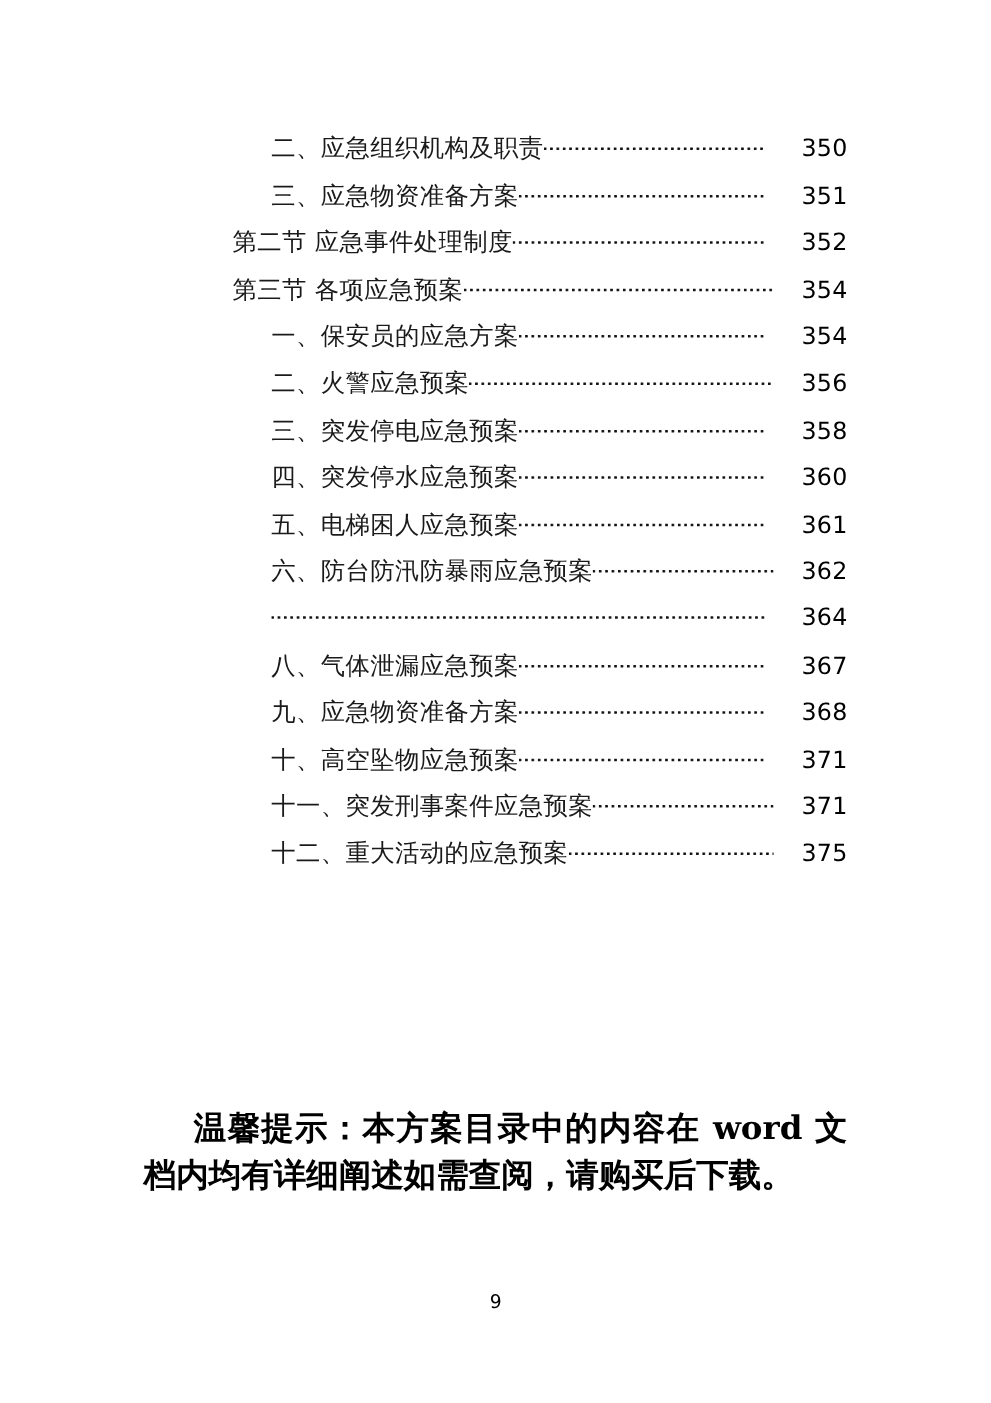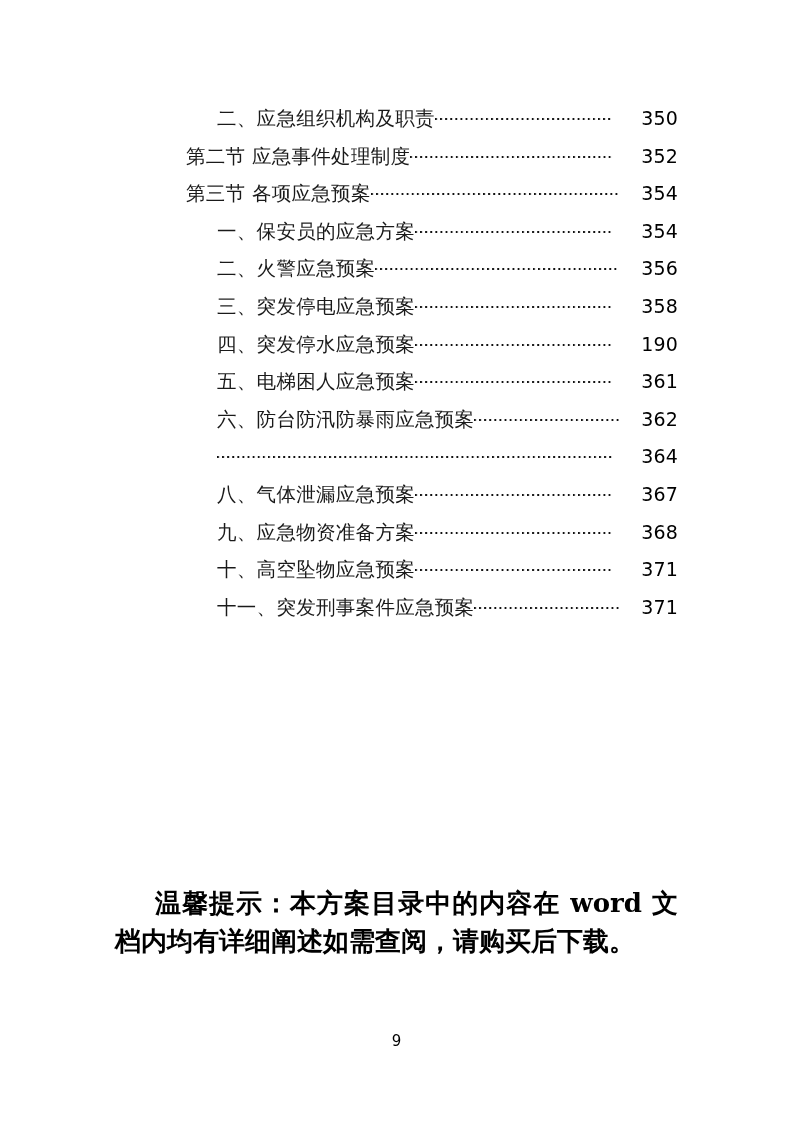--- a/index.html
+++ b/index.html
@@ -121,20 +121,25 @@
 <body>
 
 <div class="page">
 
   <div class="toc" id="toc-root">
       <div class="toc-entry level-item gap-wide">
         <span class="toc-label">二、应急组织机构及职责</span>
         <span class="toc-leader"></span>
         <span class="toc-page">350</span>
       </div>
+      <div class="toc-entry level-item gap-wide">
+        <span class="toc-label">三、应急物资准备方案</span>
+        <span class="toc-leader"></span>
+        <span class="toc-page">351</span>
+      </div>
       <div class="toc-entry level-section gap-wide">
         <span class="toc-label">第二节  应急事件处理制度</span>
         <span class="toc-leader"></span>
         <span class="toc-page">352</span>
       </div>
       <div class="toc-entry level-section">
         <span class="toc-label">第三节  各项应急预案</span>
         <span class="toc-leader"></span>
         <span class="toc-page">354</span>
       </div>
@@ -149,21 +154,21 @@
         <span class="toc-page">356</span>
       </div>
       <div class="toc-entry level-item gap-wide">
         <span class="toc-label">三、突发停电应急预案</span>
         <span class="toc-leader"></span>
         <span class="toc-page">358</span>
       </div>
       <div class="toc-entry level-item gap-wide">
         <span class="toc-label">四、突发停水应急预案</span>
         <span class="toc-leader"></span>
-        <span class="toc-page">190</span>
+        <span class="toc-page">360</span>
       </div>
       <div class="toc-entry level-item gap-wide">
         <span class="toc-label">五、电梯困人应急预案</span>
         <span class="toc-leader"></span>
         <span class="toc-page">361</span>
       </div>
       <div class="toc-entry level-item">
         <span class="toc-label">六、防台防汛防暴雨应急预案</span>
         <span class="toc-leader"></span>
         <span class="toc-page">362</span>
@@ -184,20 +189,25 @@
       </div>
       <div class="toc-entry level-item gap-wide">
         <span class="toc-label">十、高空坠物应急预案</span>
         <span class="toc-leader"></span>
         <span class="toc-page">371</span>
       </div>
       <div class="toc-entry level-item">
         <span class="toc-label">十一、突发刑事案件应急预案</span>
         <span class="toc-leader"></span>
         <span class="toc-page">371</span>
+      </div>
+      <div class="toc-entry level-item">
+        <span class="toc-label">十二、重大活动的应急预案</span>
+        <span class="toc-leader"></span>
+        <span class="toc-page">375</span>
       </div>
     </div>
 
   <div class="note">
     <span class="indent"></span><span>温馨提示：本方案目录中的内容在 </span><span class="en">word</span><span> 文档内均有详细阐述如</span><span>需查阅，请购买后下载。</span>
   </div>
 
   <div class="page-number">9</div>
 
 </div>

